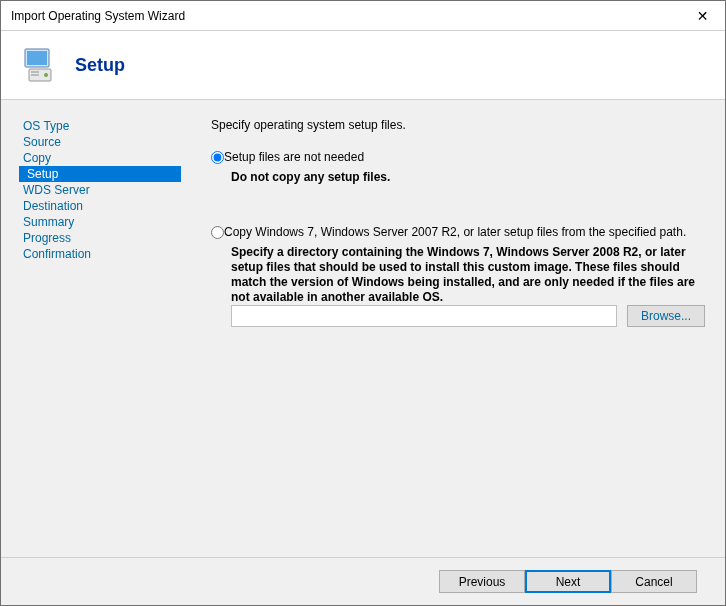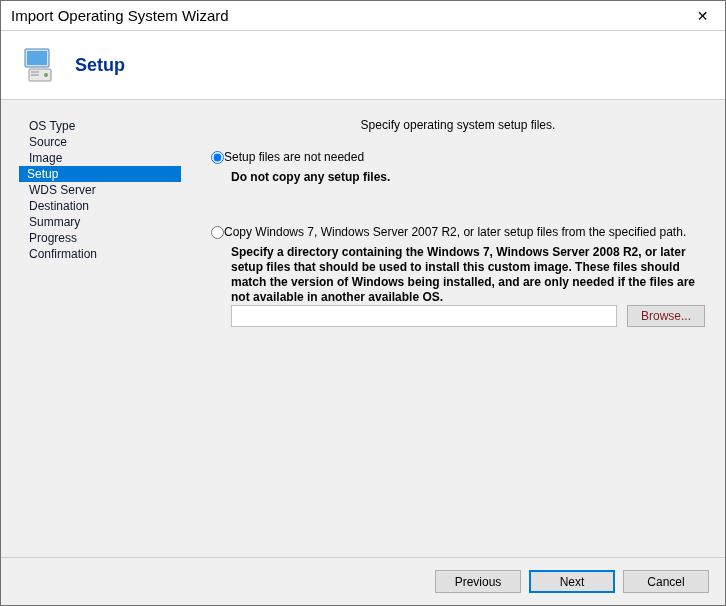--- a/index.html
+++ b/index.html
@@ -22,21 +22,21 @@
   .titlebar {
     height: 30px;
     display: flex;
     align-items: center;
     border-bottom: 1px solid #d0d0d0;
     background: #fff;
   }
   .titlebar-title {
     padding: 0 10px;
     flex: 1;
-    font-size: 15px;
+    font-size: 12px;
   }
   .titlebar-close {
     width: 45px;
     height: 100%;
     display: flex;
     align-items: center;
     justify-content: center;
     font-size: 14px;
     font-family: Arial, sans-serif;
   }
@@ -65,39 +65,38 @@
     background: #f0f0f0;
   }
   .sidebar {
     width: 190px;
     padding: 18px 0 0 0;
   }
   .sidebar-item {
     padding: 0 8px;
     height: 16px;
     line-height: 16px;
-    margin-left: 20px;
-    font-size: 12px;
-    color: #0f172a;
+    margin-left: 14px;
+    font-size: 12px;
+    color: #0369a1;
     cursor: default;
     white-space: nowrap;
   }
   .sidebar-item.selected {
     background: #0078d7;
     color: #fff;
     margin-left: 18px;
     margin-right: 10px;
   }
   .content {
     flex: 1;
     padding: 18px 20px 0 20px;
   }
   .instruction {
     margin-bottom: 18px;
-    text-align: center;
   }
   .option-row {
     display: flex;
     align-items: center;
   }
   .option-row input[type=radio] {
     margin: 1px 0 0 0;
     width: 13px;
     height: 13px;
   }
@@ -125,34 +124,33 @@
     padding: 0 4px;
     font-family: inherit;
     font-size: 12px;
   }
   .path-input:disabled { background: #fff; color: #7a7a7a; }
   .browse-btn {
     width: 78px;
     height: 22px;
     background: #e1e1e1;
     border: 1px solid #adadad;
-    color: #7f1d1d;
+    color: #0369a1;
     font-family: inherit;
     font-size: 12px;
     cursor: default;
   }
   .footer {
     height: 48px;
     border-top: 1px solid #d0d0d0;
     background: #f0f0f0;
     display: flex;
     align-items: center;
     justify-content: flex-end;
-    padding: 0 16px;
-    gap: 8px;
+    padding: 0 28px;
   }
   .footer button {
     width: 86px;
     height: 23px;
     background: #e1e1e1;
     border: 1px solid #adadad;
     font-family: inherit;
     font-size: 12px;
     cursor: pointer;
   }
@@ -187,21 +185,21 @@
     <div class="header-title">Setup</div>
   </div>
 
   <div class="divider"></div>
 
   <div class="body">
 
     <div class="sidebar" id="sidebar">
         <div class="sidebar-item">OS Type</div>
         <div class="sidebar-item">Source</div>
-        <div class="sidebar-item">Image</div>
+        <div class="sidebar-item">Copy</div>
         <div class="sidebar-item selected">Setup</div>
         <div class="sidebar-item">WDS Server</div>
         <div class="sidebar-item">Destination</div>
         <div class="sidebar-item">Summary</div>
         <div class="sidebar-item">Progress</div>
         <div class="sidebar-item">Confirmation</div>
       </div>
 
     <div class="content">
       <div class="instruction">Specify operating system setup files.</div>

